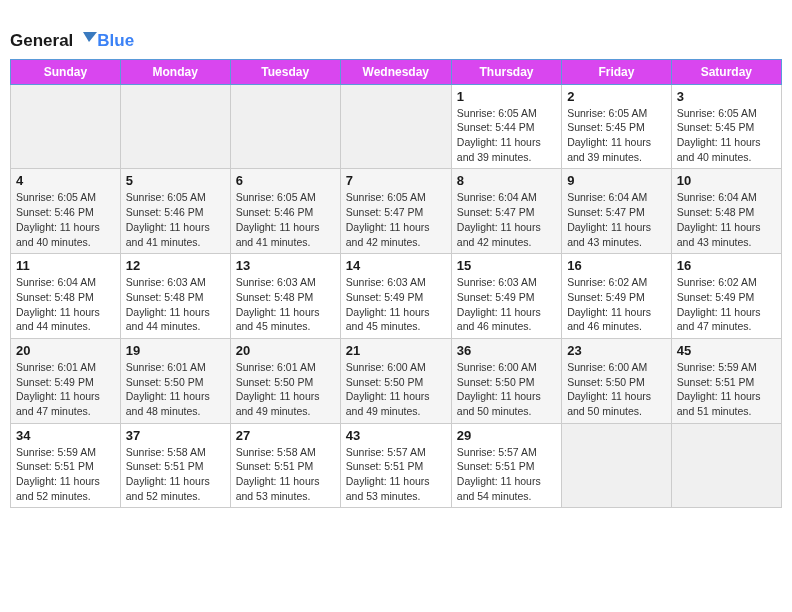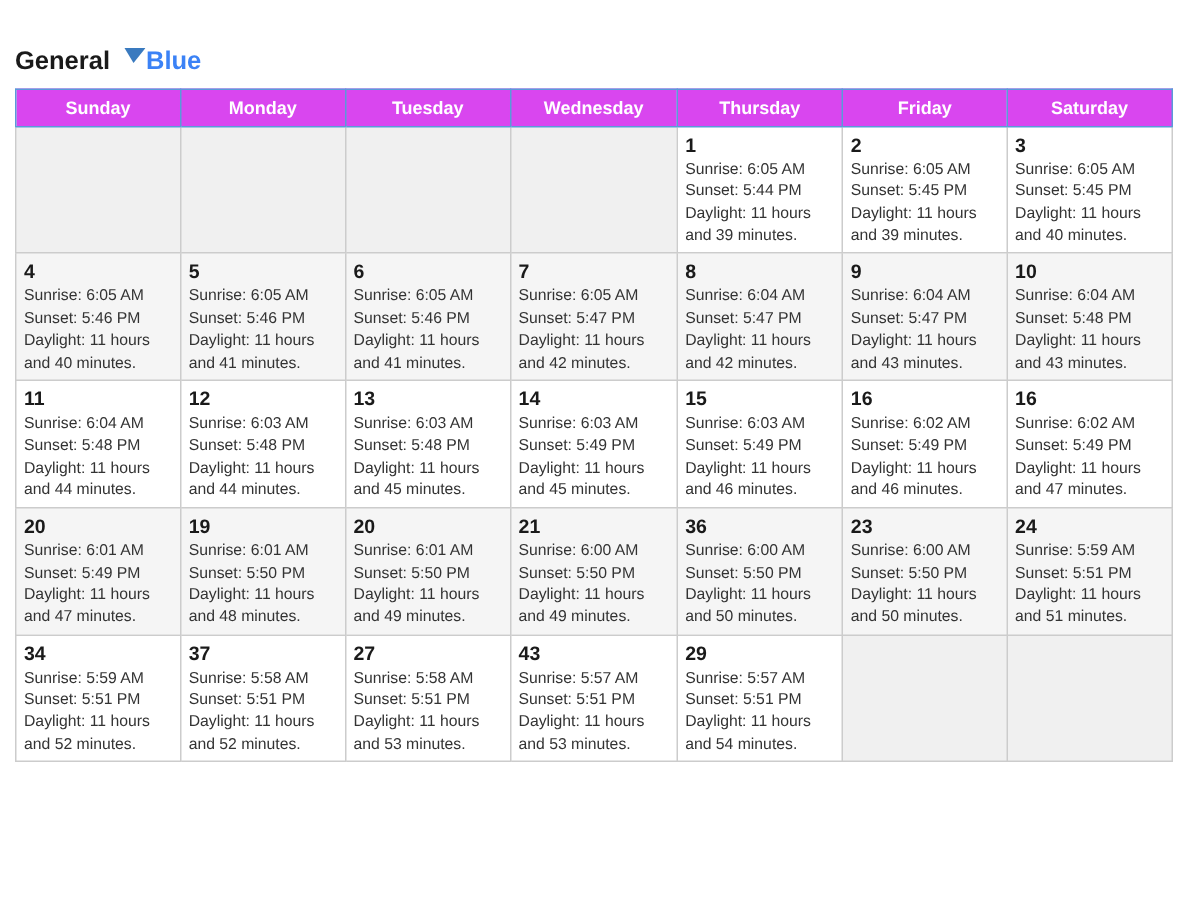--- a/index.html
+++ b/index.html
@@ -275,21 +275,21 @@
 and 50 minutes.</div>
         </td>
         <td>
           <div class="day-number">23</div>
           <div class="day-info" style="white-space: pre-line;">Sunrise: 6:00 AM
 Sunset: 5:50 PM
 Daylight: 11 hours
 and 50 minutes.</div>
         </td>
         <td>
-          <div class="day-number">24</div>
+          <div class="day-number">45</div>
           <div class="day-info" style="white-space: pre-line;">Sunrise: 5:59 AM
 Sunset: 5:51 PM
 Daylight: 11 hours
 and 51 minutes.</div>
         </td>
       </tr>
       <tr class="row-odd">
         <td>
           <div class="day-number">34</div>
           <div class="day-info" style="white-space: pre-line;">Sunrise: 5:59 AM

